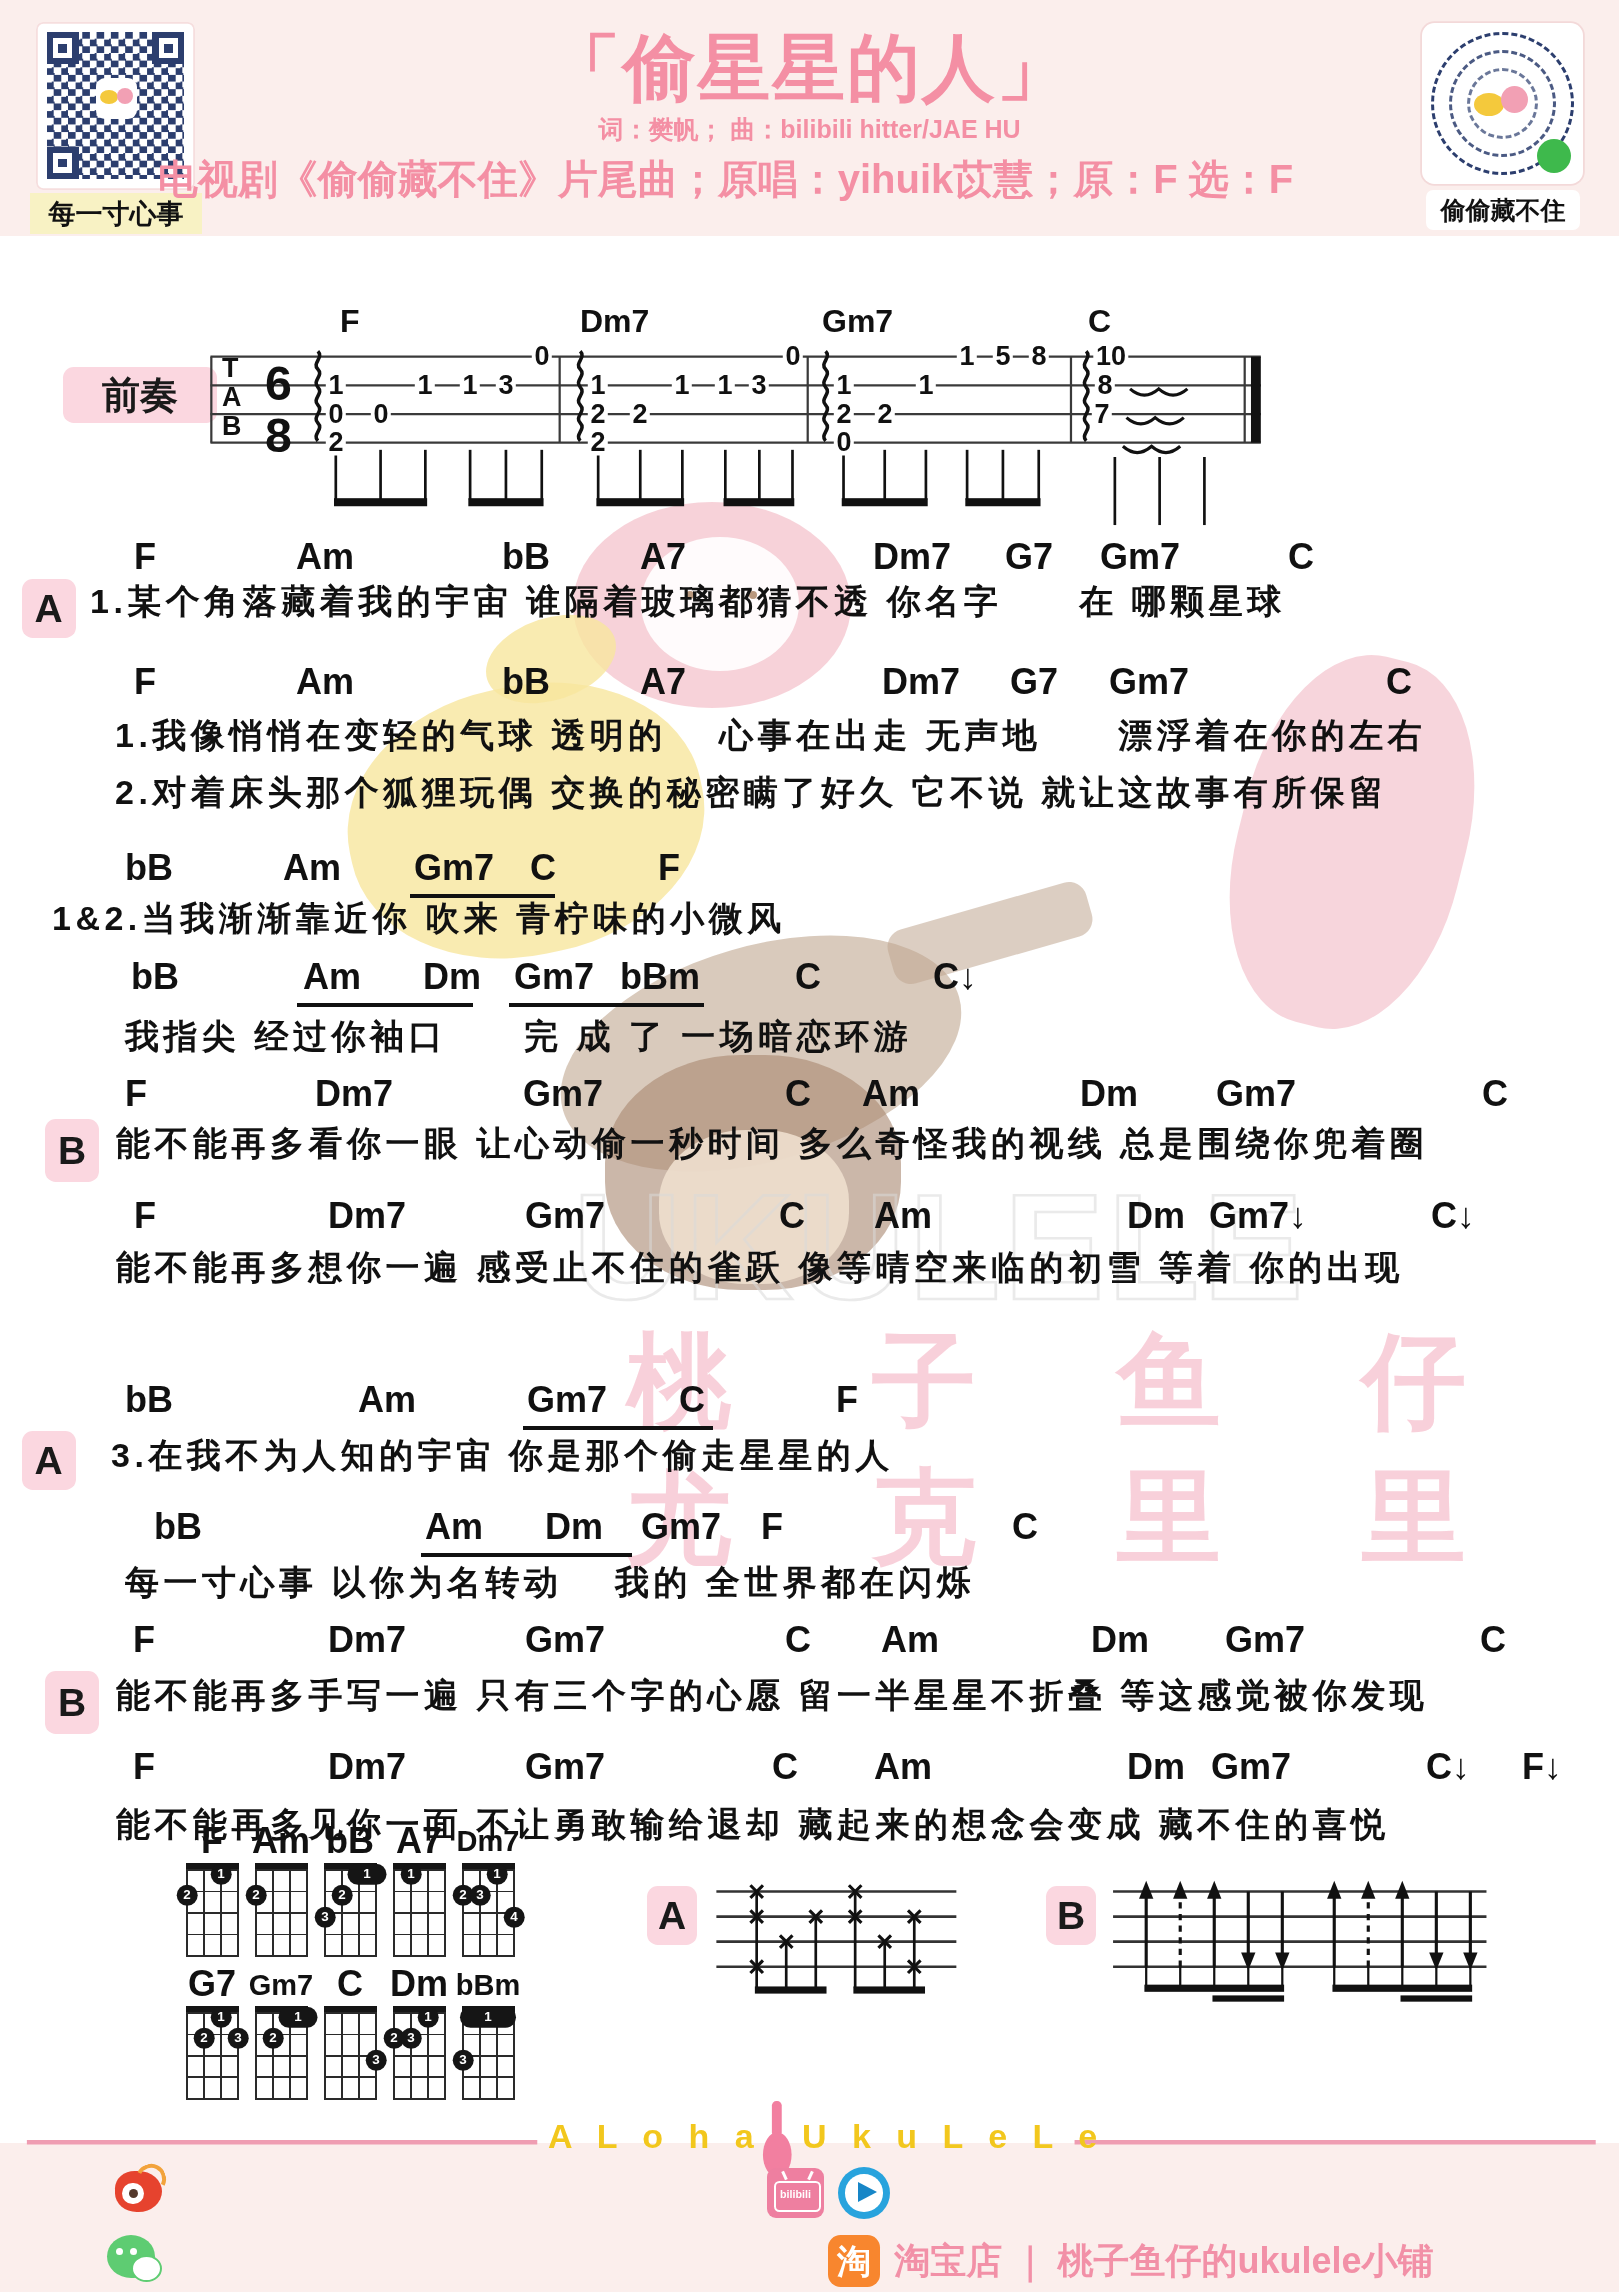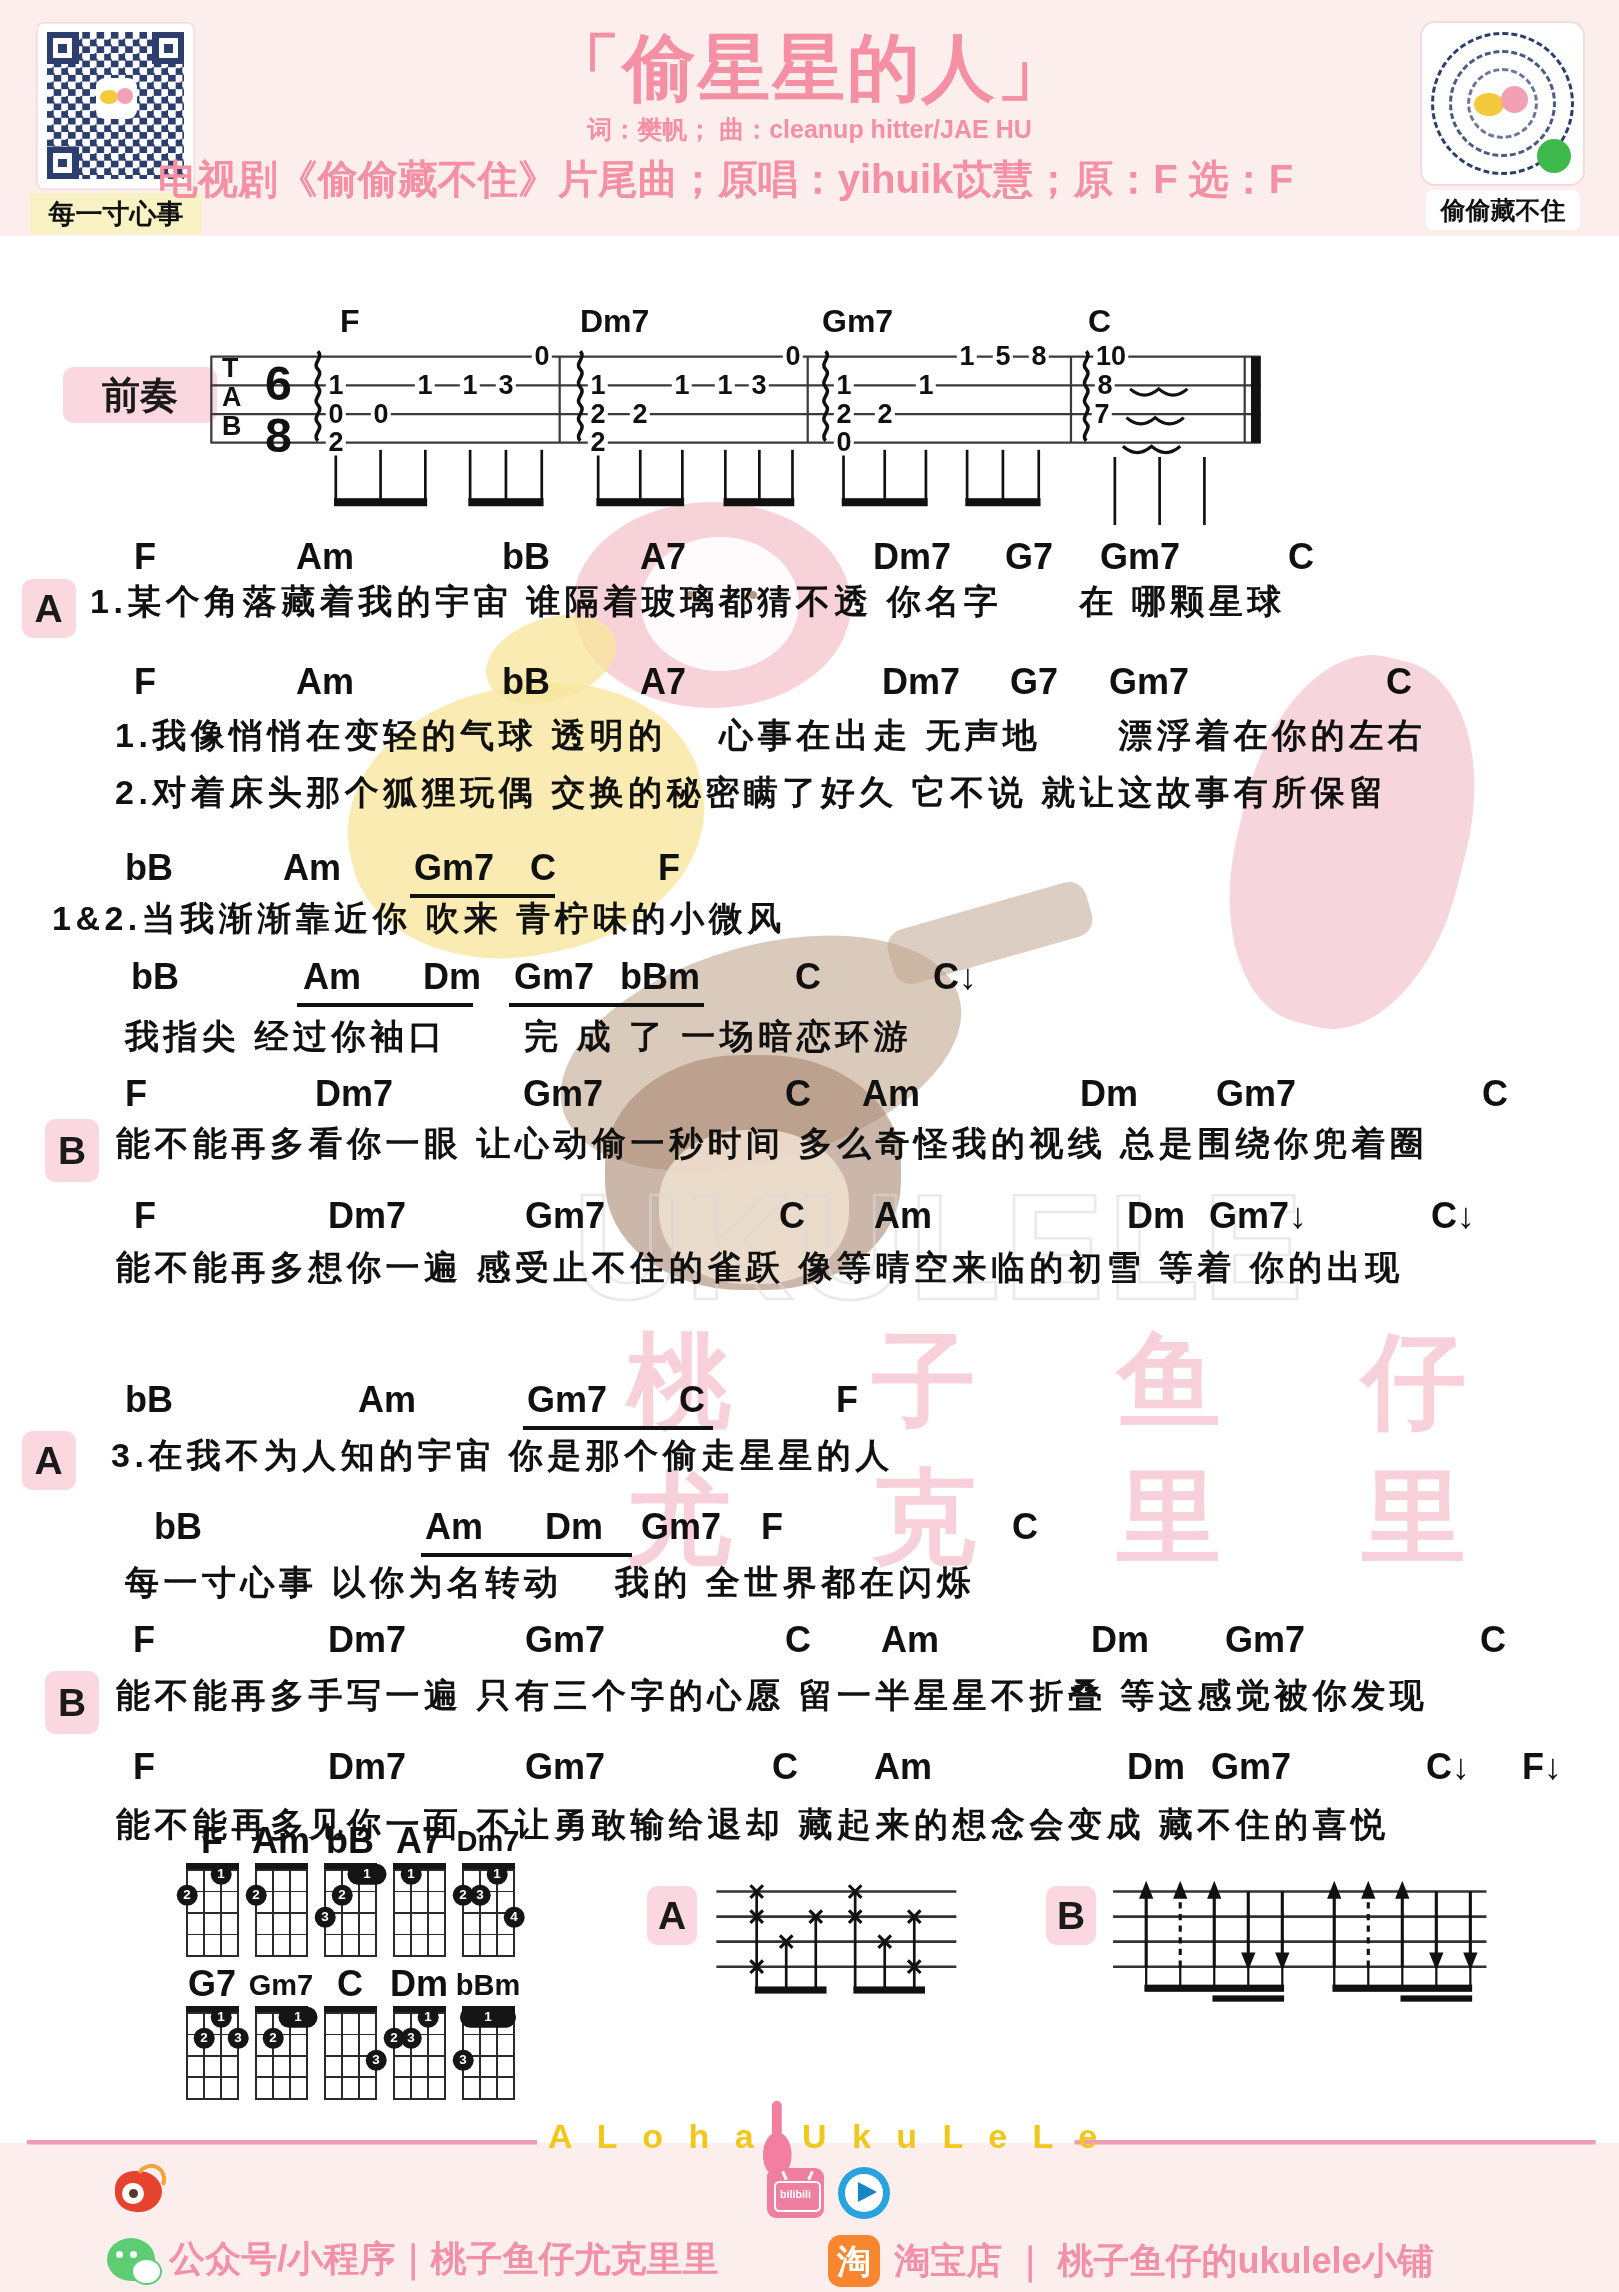--- a/index.html
+++ b/index.html
@@ -136,21 +136,21 @@
       </i>
     </span>
   <span class="qr-center">
       <span class="lem"></span>
       <span class="pch"></span>
     </span>
 </div>
 <div class="abs qr-label">每一寸心事</div>
 
 <div class="abs page-title">「偷星星的人」</div>
-<div class="abs subtitle1">词：樊帆；  曲：cleanup hitter/JAE HU</div>
+<div class="abs subtitle1">词：樊帆；  曲：bilibili hitter/JAE HU</div>
 <div class="abs subtitle2">电视剧《偷偷藏不住》片尾曲；原唱：yihuik苡慧；原：F 选：F</div>
 
 <div class="abs mp-card">
   <span class="mp-ring r1"></span>
     <span class="mp-ring r2"></span>
     <span class="mp-ring r3"></span>
   <span class="mp-lem"></span>
   <span class="mp-pch"></span>
   <span class="mp-green"></span>
 </div>
@@ -389,21 +389,20 @@
   </span>
   <span class="ic ic-youku">
       <span class="yk-tri"></span>
     </span>
 </div>
 
 <div class="flink" style="left:107px;top:2235px;">
   <span class="ic ic-wechat">
       <span class="wc-b2"></span>
     </span>
-  <span>公众号/小程序｜桃子鱼仔尤克里里</span>
 </div>
 
 <div class="flink" style="left:828px;top:2235px;">
   <span class="ic ic-tao">淘</span>
   <span>淘宝店 ｜ 桃子鱼仔的ukulele小铺</span>
 </div>
 
 
 
 

